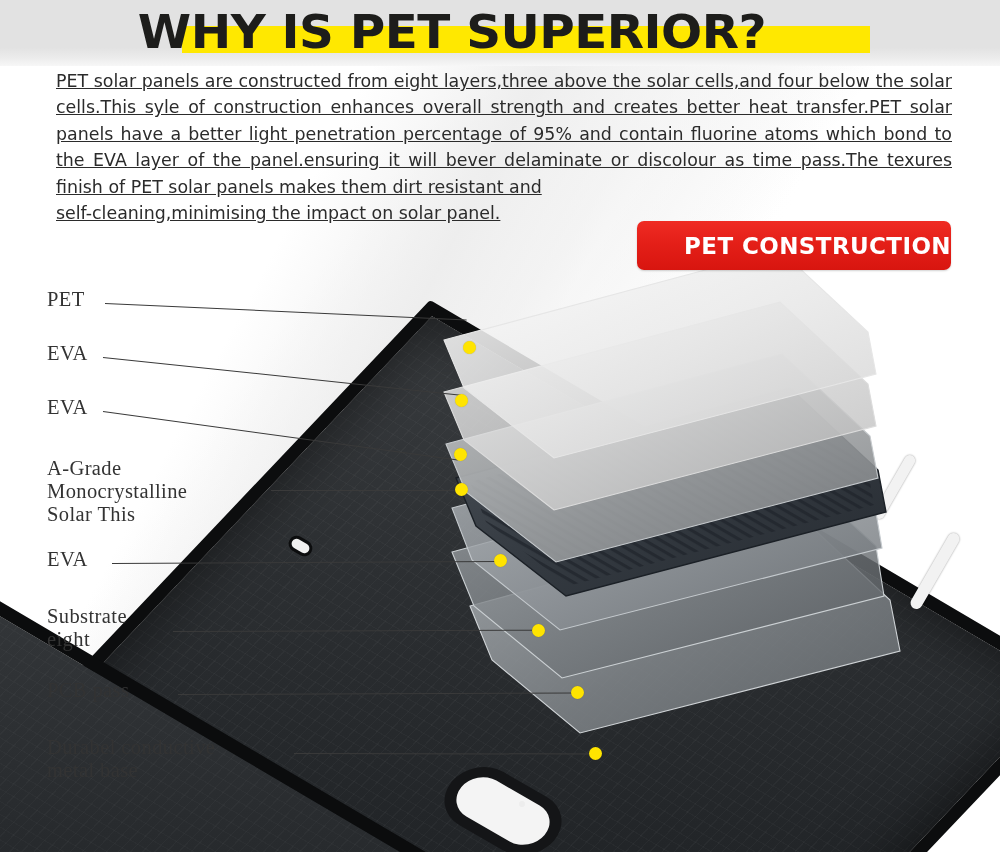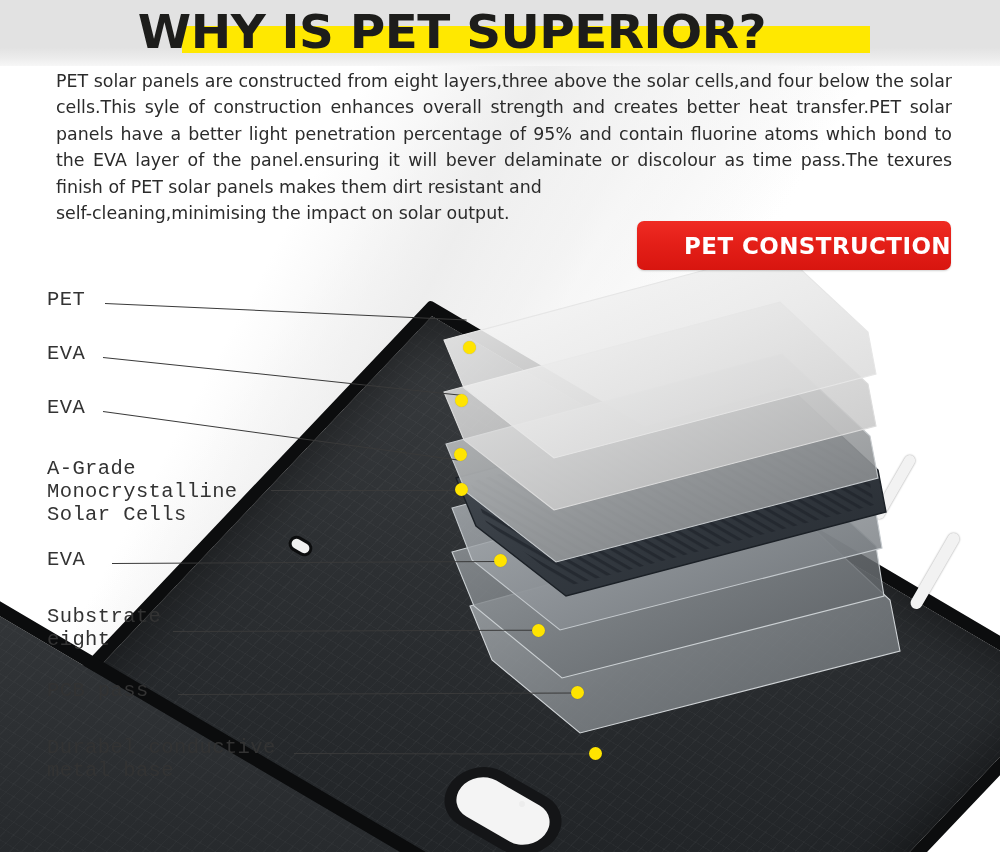--- a/index.html
+++ b/index.html
@@ -66,21 +66,21 @@
   #intro{
     position:absolute; left:56px; top:68px; width:896px;
     z-index:6;
     font-family:"DejaVu Sans", sans-serif;
     font-size:17.4px;
     line-height:26.4px;
     color:#2b2b2b;
     text-align:justify;
     text-justify:inter-word;
   }
-  #intro p{ margin:0; }
+  #intro p{ margin:0;text-decoration:underline; }
   #intro p:last-child{ text-align:left; }
 
   
   #badge{
     position:absolute; left:637px; top:221px; width:314px; height:49px;
     background:linear-gradient(to bottom,#ef2b23 0%,#e41f18 46%,#d8150f 100%);
     border-radius:7px;
     box-shadow:0 1px 2px rgba(0,0,0,.18);
     z-index:9;
     display:flex; align-items:center; justify-content:flex-end;
@@ -173,21 +173,21 @@
     position:absolute;
     width:13px; height:13px;
     border-radius:50%;
     background:#ffe400;
     z-index:9;
     box-shadow:0 0 1px rgba(0,0,0,.25);
   }
   .label{
     position:absolute;
     z-index:10;
-    font-family:Liberation Mono, monospace;
+    font-family:Liberation Serif, serif;
     font-size:20.5px;
     line-height:23px;
     color:#333333;
     letter-spacing:.4px;
     white-space:pre-line;
   }
 </style>
 </head>
 <body>
 
@@ -281,21 +281,21 @@
   <div id="sheen"></div>
 
   <div id="header-band"></div>
   <div id="yellow-bar"></div>
   <div id="title-wrap">
     <h1 id="page-title">WHY IS PET SUPERIOR?</h1>
   </div>
 
   <div id="intro">
     <p>PET solar panels are constructed from eight layers,three above the solar cells,and four below the solar cells.This syle of construction enhances overall strength and creates better heat transfer.PET solar panels have a better light penetration percentage of 95% and contain fluorine atoms which bond to the EVA layer of the panel.ensuring it will bever delaminate or discolour as time pass.The texures finish of PET solar panels makes them dirt resistant and</p>
-    <p>self-cleaning,minimising the impact on solar output.</p>
+    <p>self-cleaning,minimising the impact on solar panel.</p>
   </div>
 
   <div id="badge">
     <span id="badge-label">PET CONSTRUCTION</span>
   </div>
 
   <div id="leaders">
 
     <div class="label" style="left:47px;  top:288px;">PET</div>
     <div class="leader" style="left:105px; top:303px; width:362px; transform:rotate(2.6deg);"></div>
@@ -304,21 +304,21 @@
     <div class="label" style="left:47px;  top:342px;">EVA</div>
     <div class="leader" style="left:103px; top:357px; width:360px; transform:rotate(6.0deg);"></div>
     <div class="dot" style="left:455px; top:394px;"></div>
 
     <div class="label" style="left:47px;  top:396px;">EVA</div>
     <div class="leader" style="left:103px; top:411px; width:358px; transform:rotate(7.8deg);"></div>
     <div class="dot" style="left:454px; top:448px;"></div>
 
     <div class="label" style="left:47px;  top:457px;">A-Grade
 Monocrystalline
-Solar Cells</div>
+Solar This</div>
     <div class="leader" style="left:271px; top:490px; width:190px; transform:rotate(0deg);"></div>
     <div class="dot" style="left:455px; top:483px;"></div>
 
     <div class="label" style="left:47px;  top:548px;">EVA</div>
     <div class="leader" style="left:112px; top:563px; width:385px; transform:rotate(-0.3deg);"></div>
     <div class="dot" style="left:494px; top:554px;"></div>
 
     <div class="label" style="left:47px;  top:605px;">Substrate
 eight</div>
     <div class="leader" style="left:173px; top:631px; width:362px; transform:rotate(-0.2deg);"></div>

